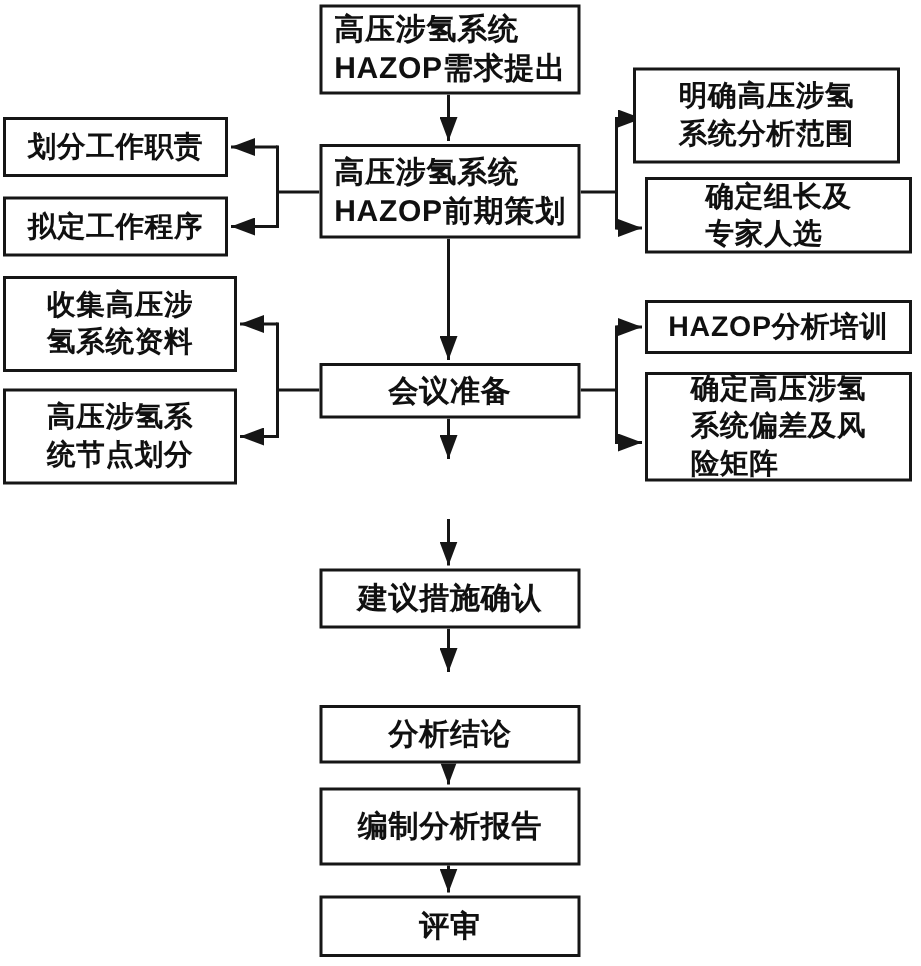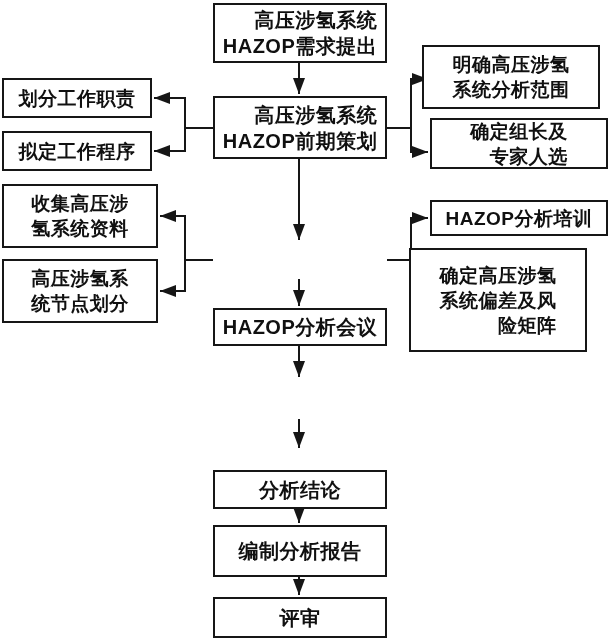--- a/index.html
+++ b/index.html
@@ -23,21 +23,21 @@
     height: 644px;
   }
   .node {
     position: absolute;
     box-sizing: border-box;
     background: #ffffff;
     border: 2px solid #161616;
     display: flex;
     align-items: center;
     justify-content: center;
-    text-align: right;
+    text-align: left;
     color: #101010;
     font-weight: 700;
     font-size: 20px;
     line-height: 26px;
     white-space: pre-line;
     letter-spacing: 0.5px;
   }
   .node.small {
     font-size: 19px;
     line-height: 25px;
@@ -112,25 +112,28 @@
   <div class="node" style="left:213px;top:3px;width:174px;height:60px">
     <span>高压涉氢系统
 HAZOP需求提出</span>
   </div>
 
   <div class="node" style="left:213px;top:96px;width:174px;height:63px">
     <span>高压涉氢系统
 HAZOP前期策划</span>
   </div>
 
-
-  <div class="node" style="left:213px;top:308px;width:174px;height:38px">
-    <span>HAZOP分析会议</span>
+  <div class="node" style="left:213px;top:242px;width:174px;height:37px">
+    <span>会议准备</span>
   </div>
 
+
+  <div class="node" style="left:213px;top:379px;width:174px;height:40px">
+    <span>建议措施确认</span>
+  </div>
 
   <div class="node" style="left:213px;top:470px;width:174px;height:39px">
     <span>分析结论</span>
   </div>
 
   <div class="node" style="left:213px;top:525px;width:174px;height:52px">
     <span>编制分析报告</span>
   </div>
 
   <div class="node small" style="left:2px;top:78px;width:150px;height:40px">
@@ -162,19 +165,19 @@
 
   <div class="node small" style="left:430px;top:118px;width:178px;height:51px">
     <span>确定组长及
 专家人选</span>
   </div>
 
   <div class="node small" style="left:430px;top:200px;width:178px;height:36px">
     <span>HAZOP分析培训</span>
   </div>
 
-  <div class="node small" style="left:409px;top:248px;width:178px;height:104px">
+  <div class="node small" style="left:430px;top:248px;width:178px;height:73px">
     <span>确定高压涉氢
 系统偏差及风
 险矩阵</span>
   </div>
 
 </div>
 
 </body></html>

